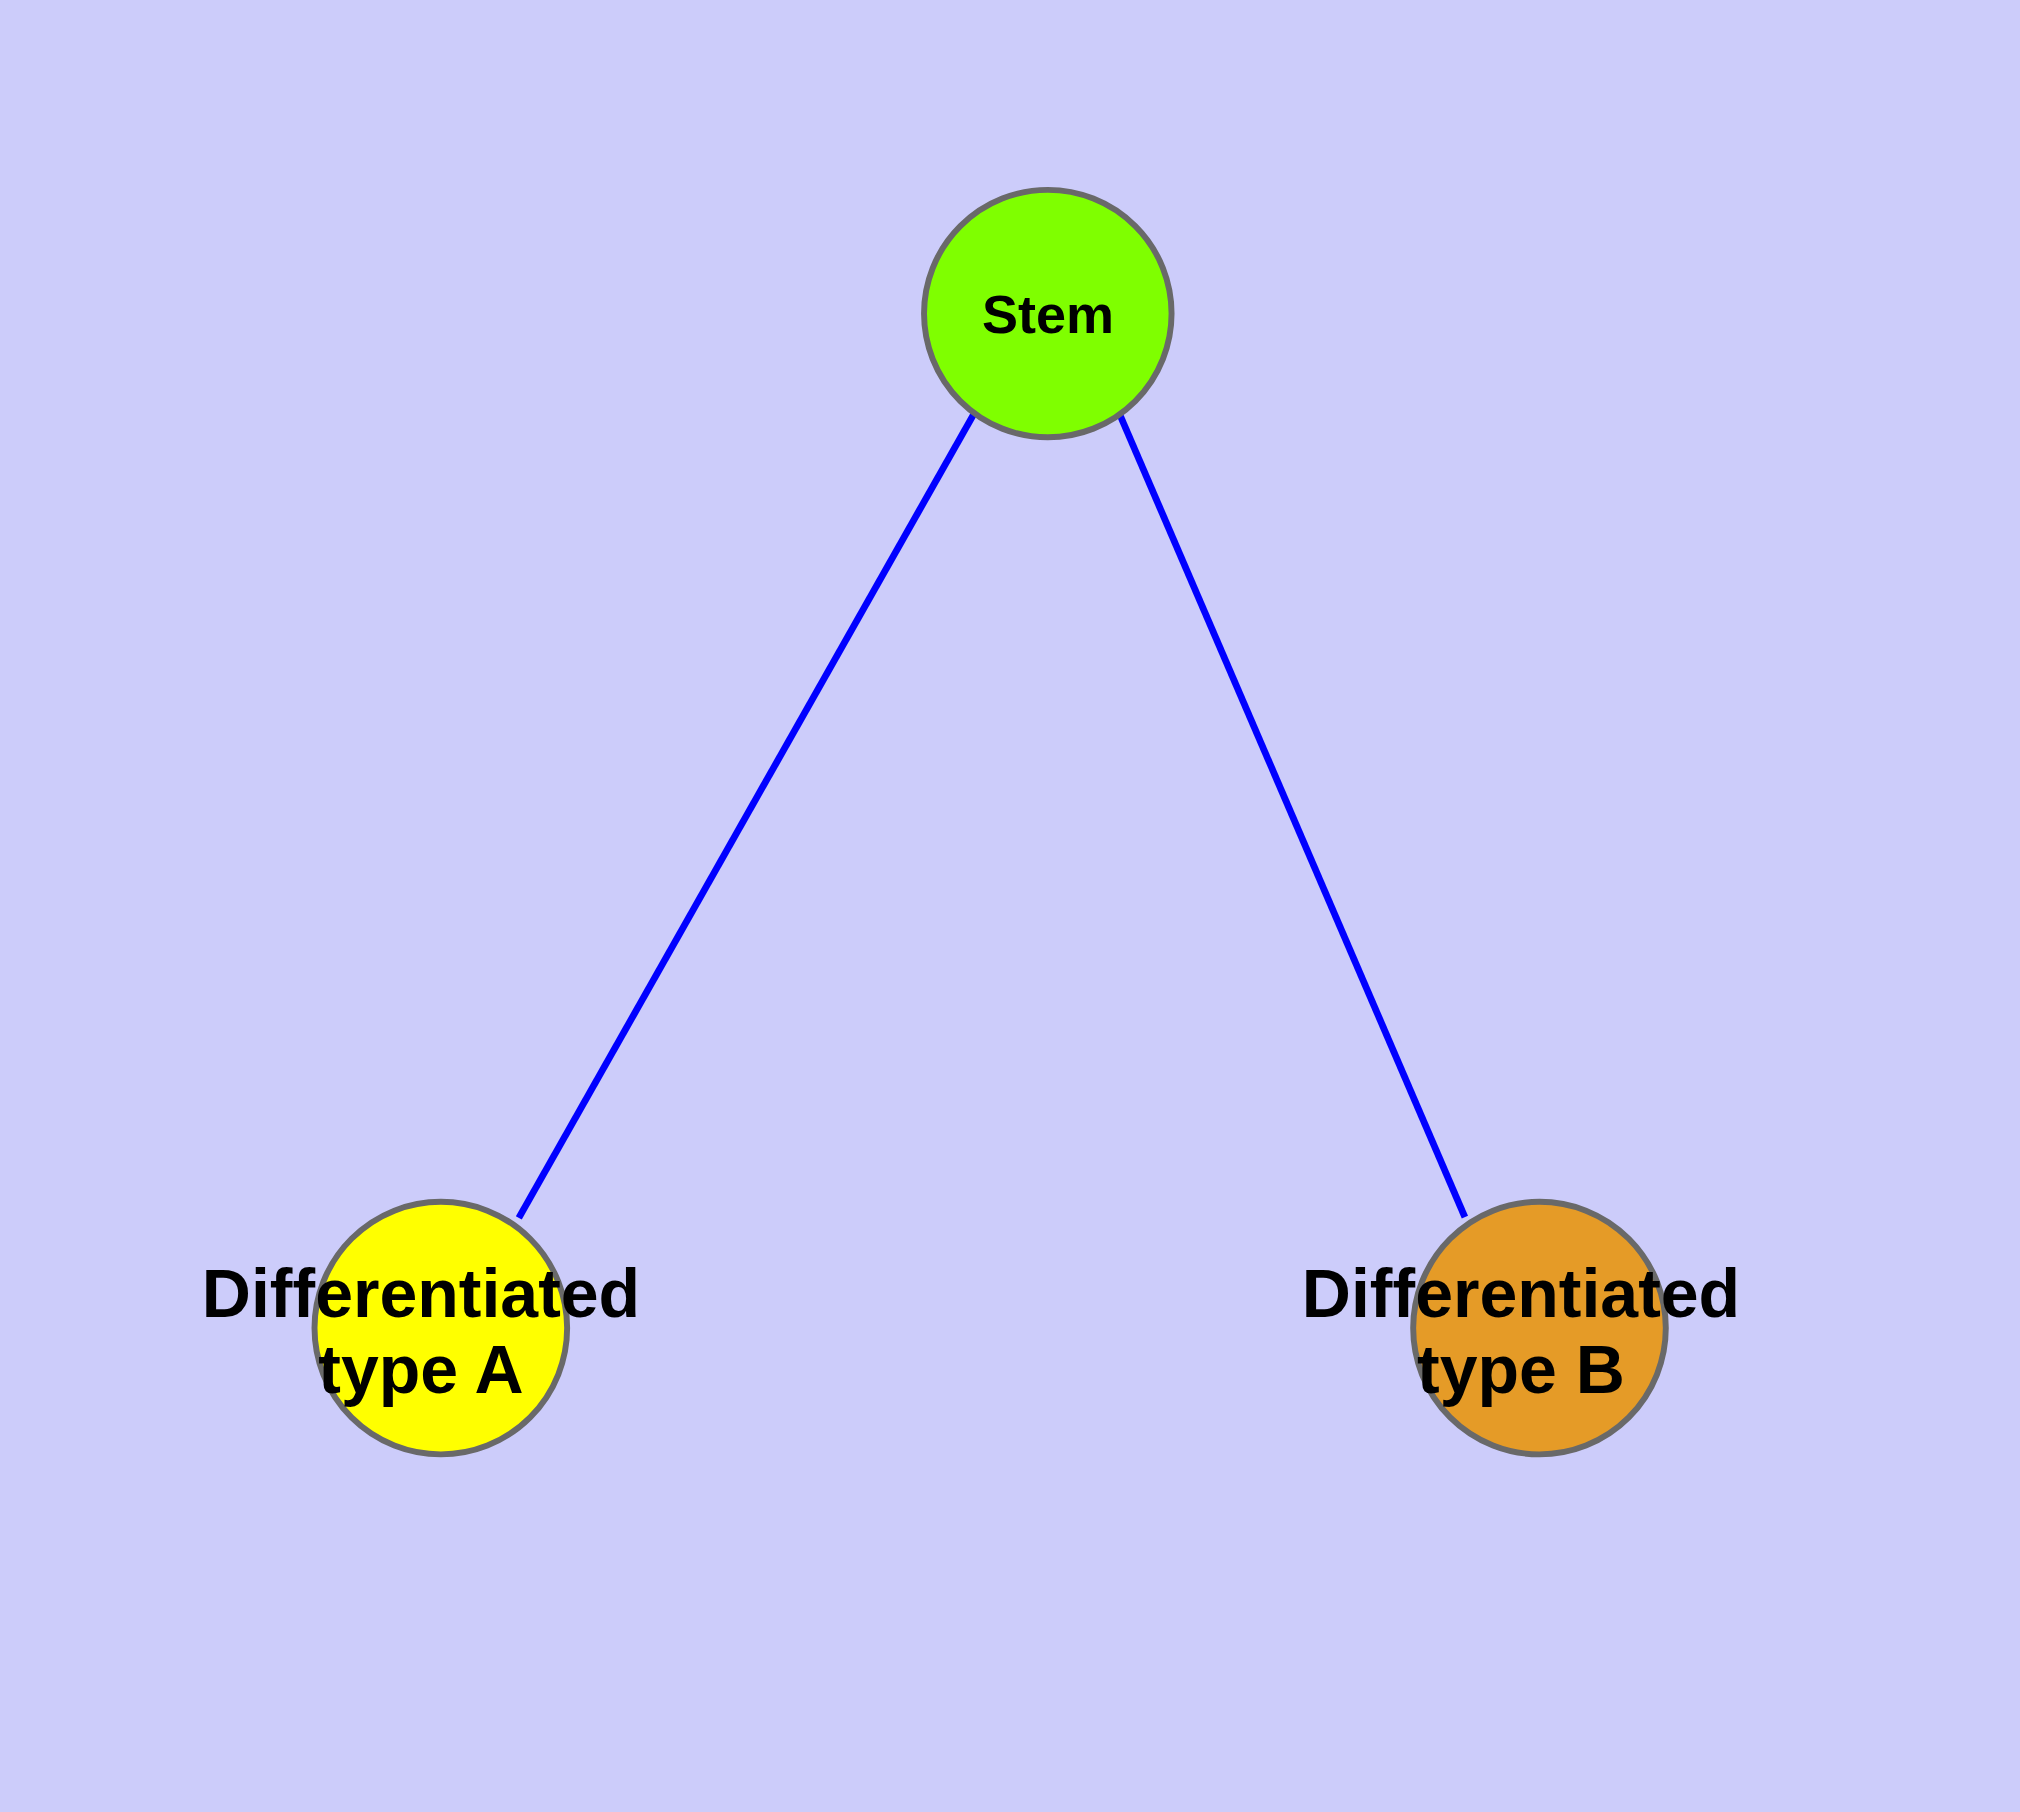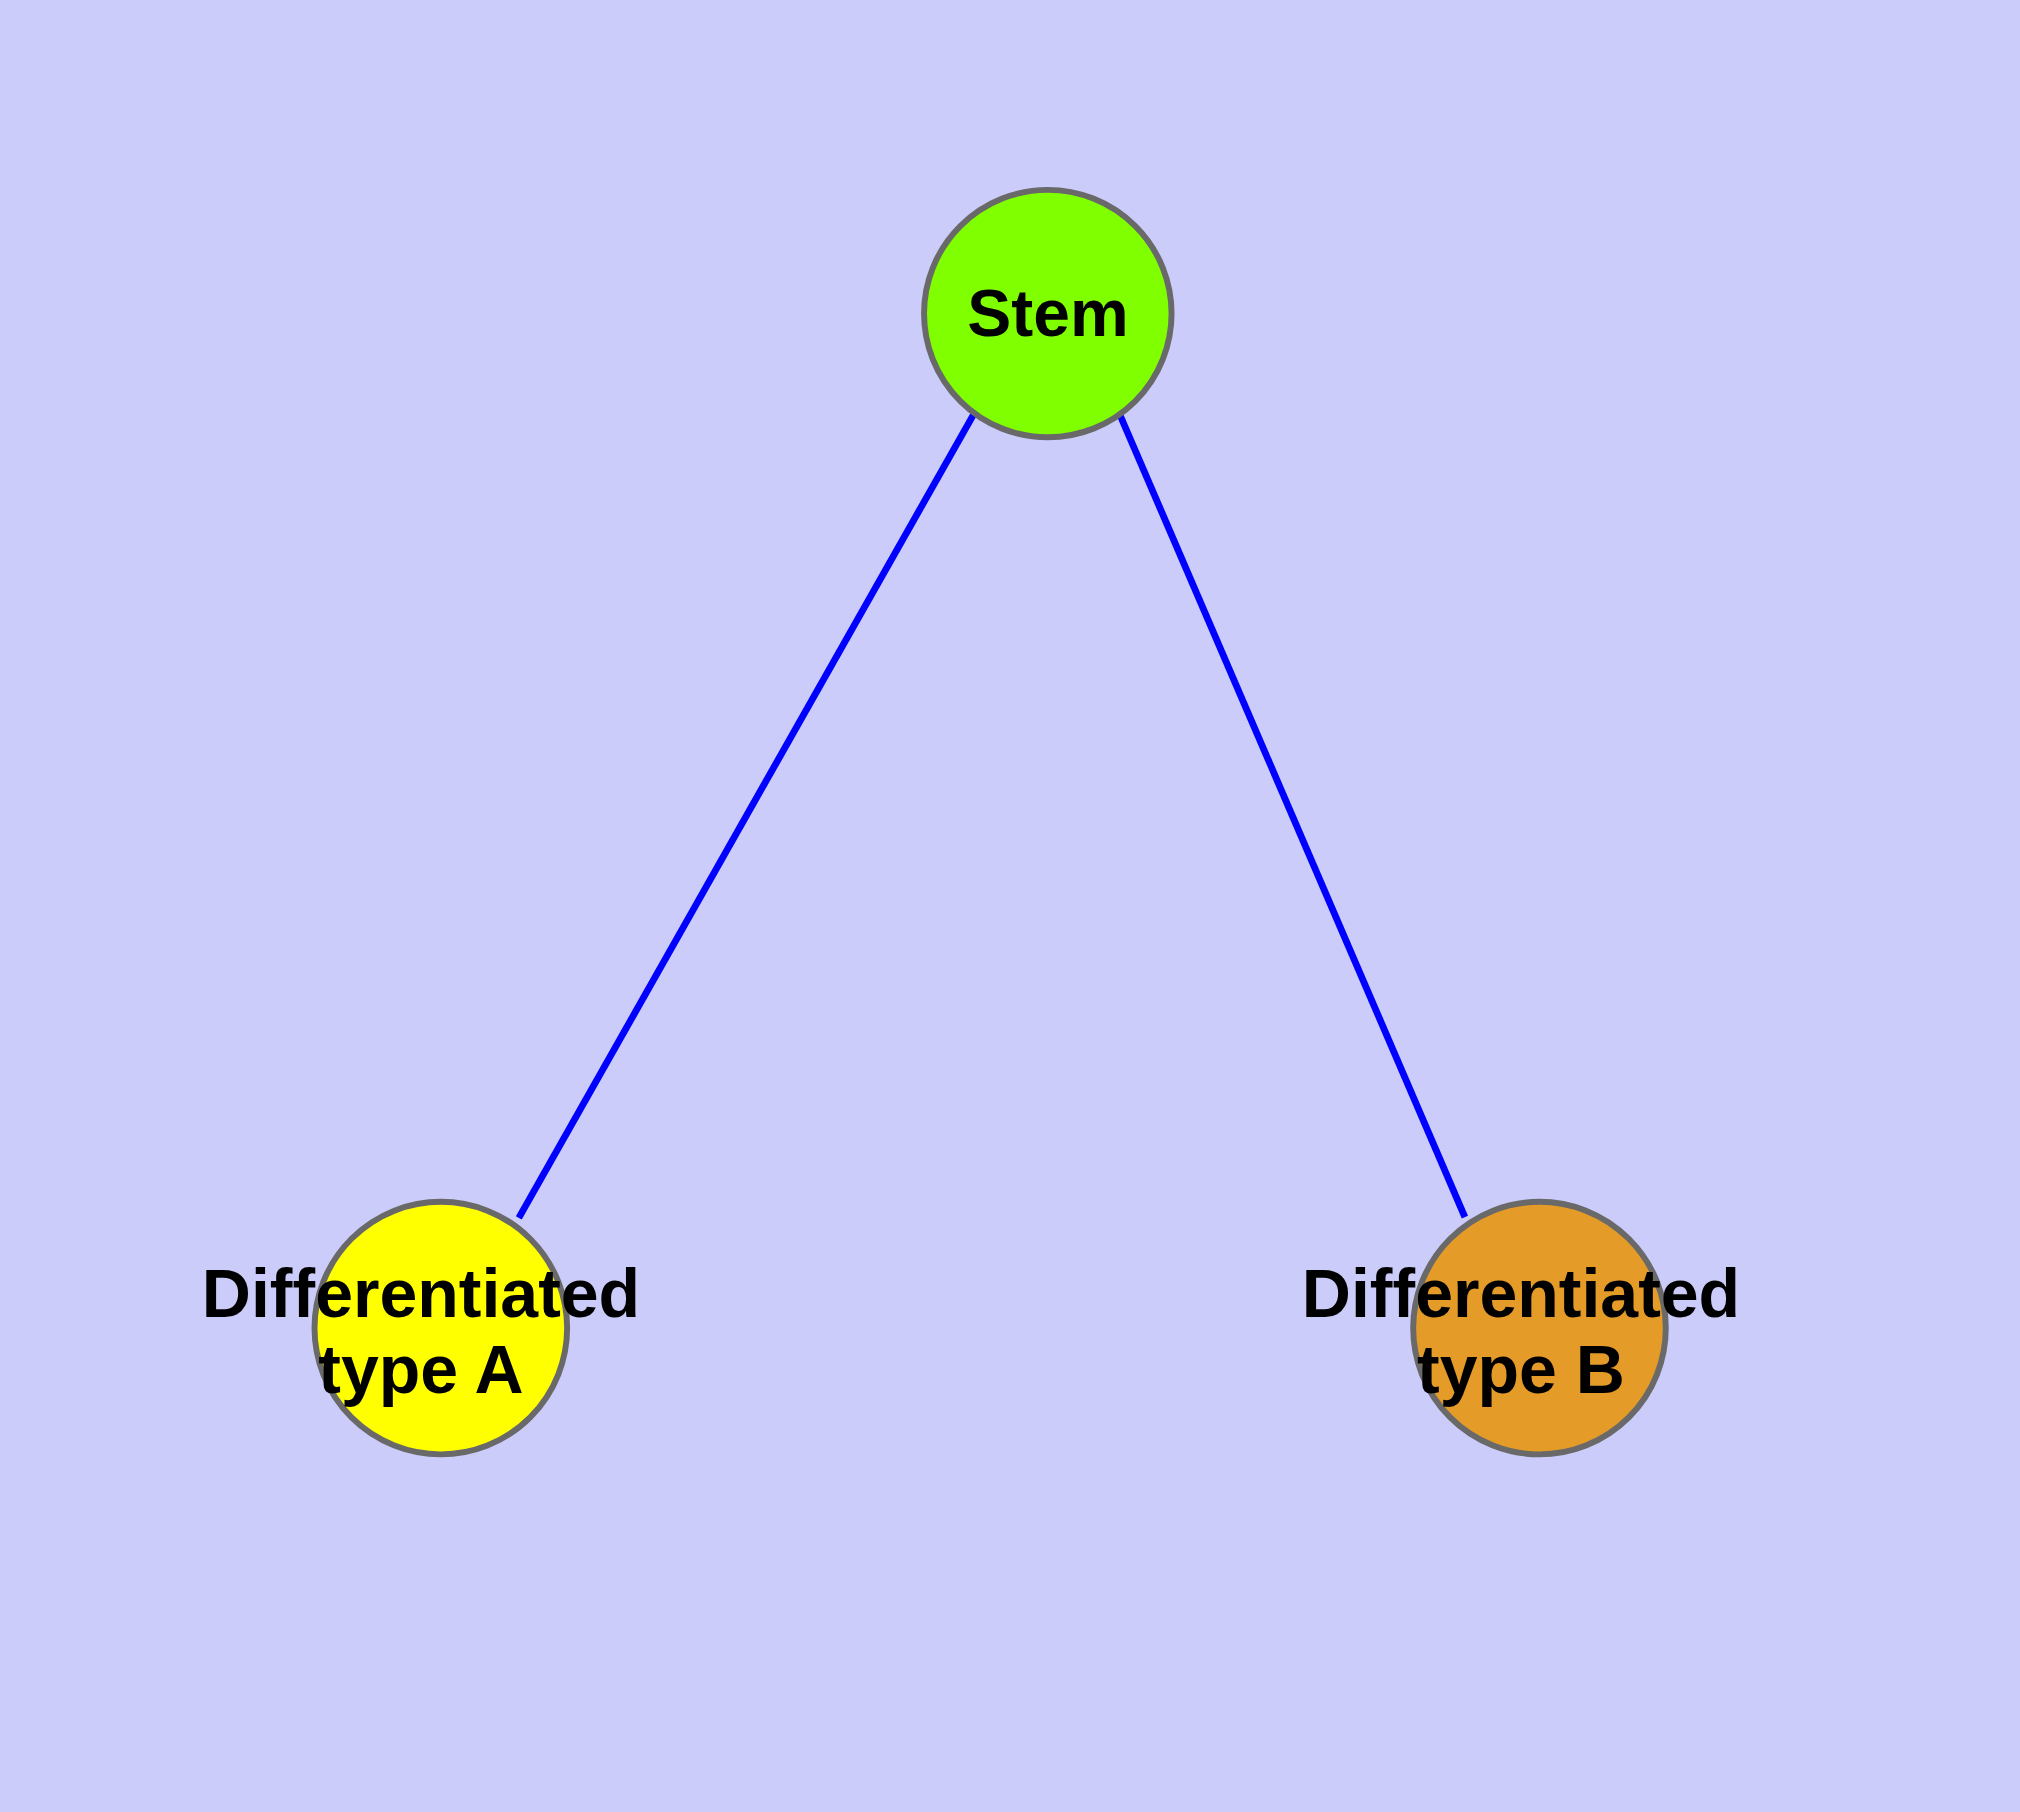--- a/index.html
+++ b/index.html
@@ -28,21 +28,21 @@
     color: #000000;
     font-family: "Liberation Sans", "DejaVu Sans", sans-serif;
     font-weight: bold;
     text-align: center;
     line-height: 1.12;
     white-space: pre-line;
     pointer-events: none;
     -webkit-font-smoothing: antialiased;
   }
   .label-stem {
-    font-size: 66px;
+    font-size: 54px;
     left: 1048px;
     top: 314px;
     transform: translate(-50%, -50%);
     width: 509px;
   }
   .label-type-a {
     font-size: 68px;
     left: 421px;
     top: 1331px;
     transform: translate(-50%, -50%);

